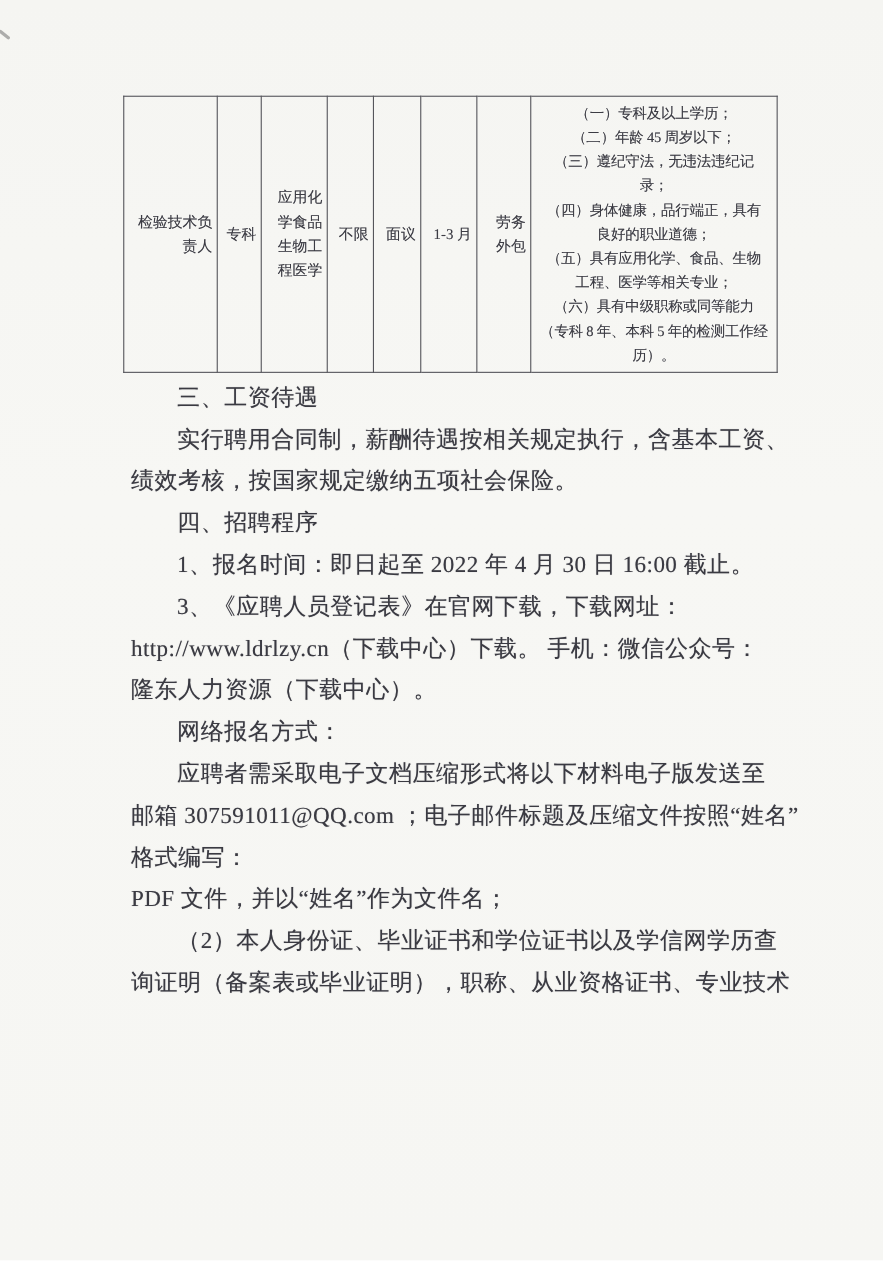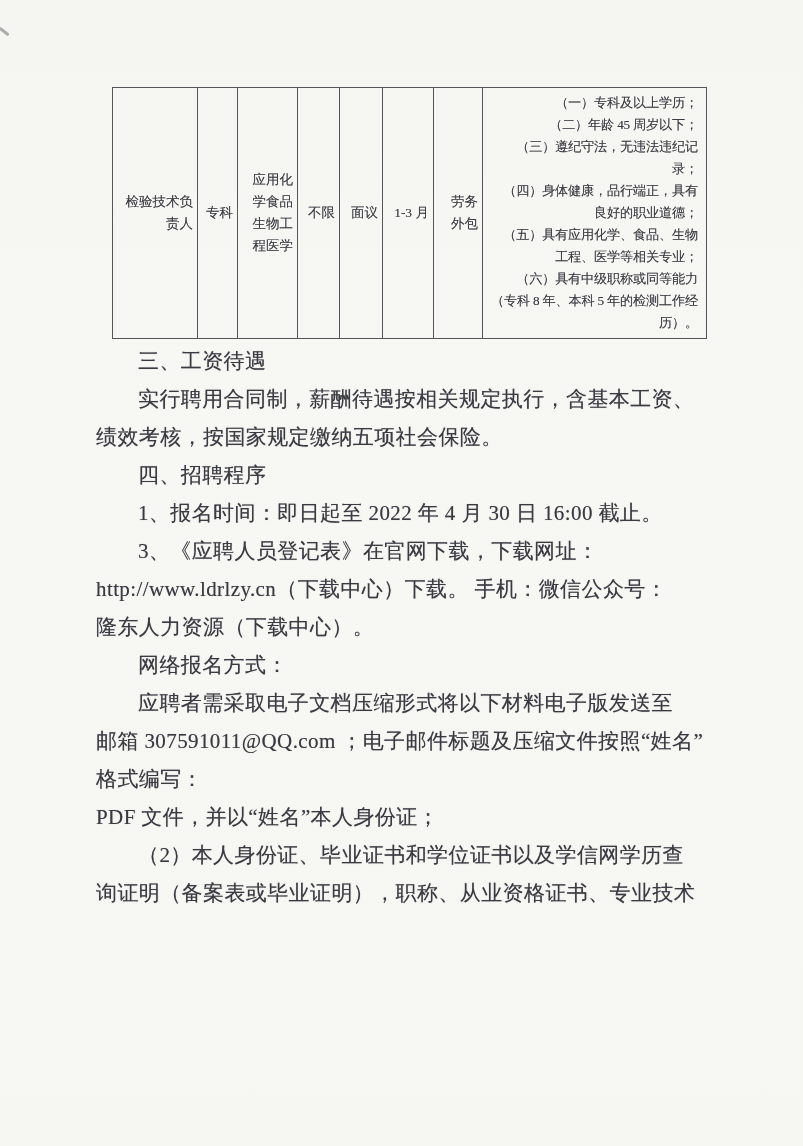--- a/index.html
+++ b/index.html
@@ -24,27 +24,27 @@
   table.job-table td{
     border:1px solid #55555b;
     vertical-align:middle;
     text-align:right;
     font-size:13.5px;line-height:22px;
     color:#3c3c44;
     padding:2px 4px;
     text-shadow:0 0 .6px rgba(60,60,70,.45);
   }
   table.job-table td.req-cell{
-    text-align:right;
+    text-align:center;
     padding:4px 8px;
   }
   .req{display:block;font-size:13.2px;line-height:22px;letter-spacing:-0.2px;}
   
   .body-text{
-    position:absolute;left:96px;top:342px;width:600px;font-family:Liberation Serif, serif;
+    position:absolute;left:119px;top:342px;width:600px;font-family:Liberation Serif, serif;
   }
   .line{
     height:38px;line-height:38px;
     font-size:21px;letter-spacing:.4px;
     white-space:nowrap;
     color:#3a3a42;
     text-shadow:0 0 .7px rgba(58,58,66,.5);
   }
   .line.indent{padding-left:42px;}
 </style>
@@ -93,18 +93,18 @@
     <div class="line">绩效考核，按国家规定缴纳五项社会保险。</div>
     <div class="line indent">四、招聘程序</div>
     <div class="line indent">1、报名时间：即日起至 2022 年 4 月 30 日 16:00 截止。</div>
     <div class="line indent">3、《应聘人员登记表》在官网下载，下载网址：</div>
     <div class="line">http://www.ldrlzy.cn（下载中心）下载。 手机：微信公众号：</div>
     <div class="line">隆东人力资源（下载中心）。</div>
     <div class="line indent">网络报名方式：</div>
     <div class="line indent">应聘者需采取电子文档压缩形式将以下材料电子版发送至</div>
     <div class="line">邮箱 307591011@QQ.com ；电子邮件标题及压缩文件按照“姓名”</div>
     <div class="line">格式编写：</div>
-    <div class="line">PDF 文件，并以“姓名”本人身份证；</div>
+    <div class="line">PDF 文件，并以“姓名”作为文件名；</div>
     <div class="line indent">（2）本人身份证、毕业证书和学位证书以及学信网学历查</div>
     <div class="line">询证明（备案表或毕业证明），职称、从业资格证书、专业技术</div>
   </div>
 
 </div>
 
 </body></html>

